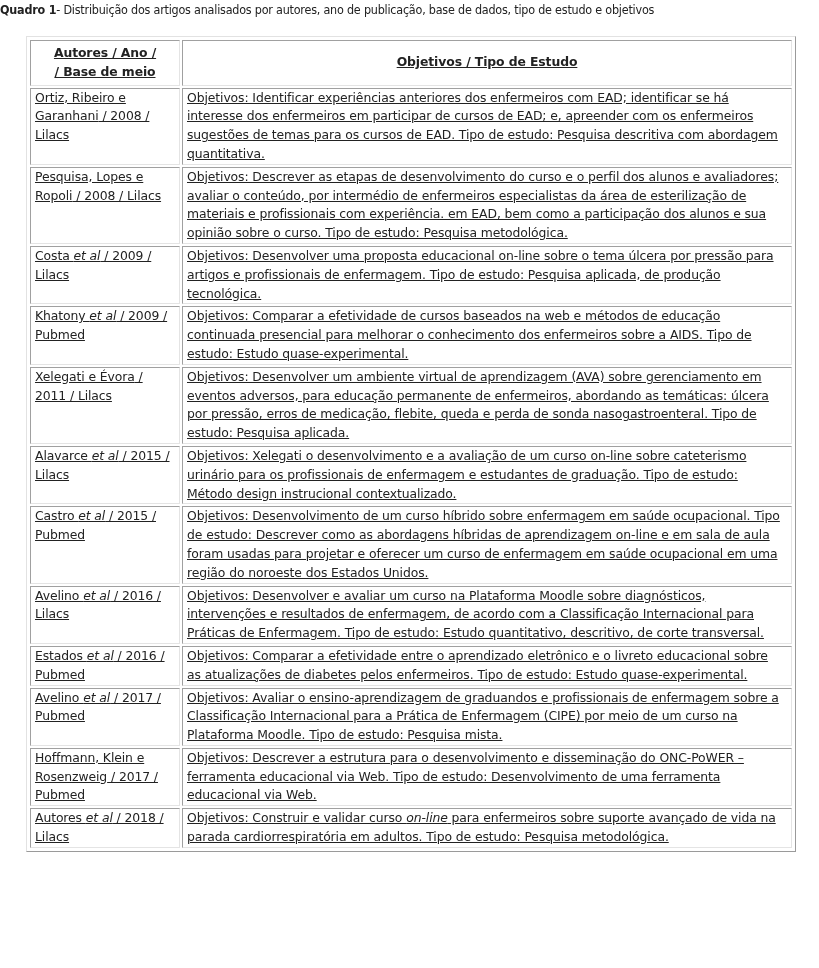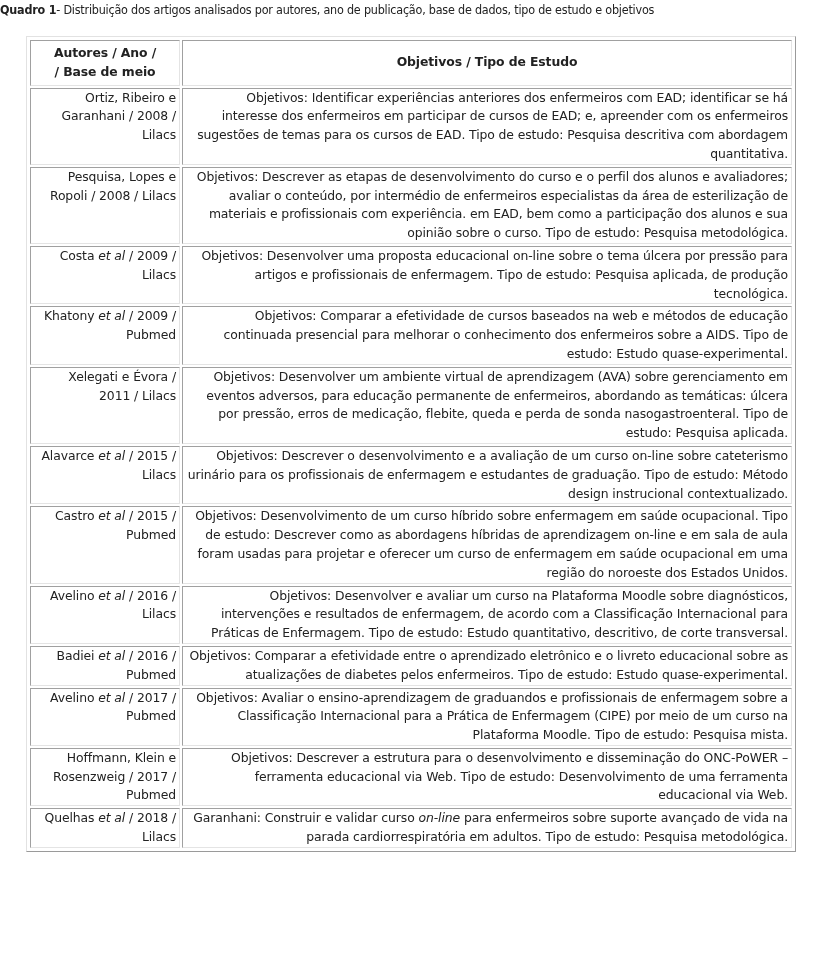--- a/index.html
+++ b/index.html
@@ -21,32 +21,32 @@
   .table-wrap {
     position: absolute; left: 26px; top: 36px; width: 766px;
     border-top: 1px solid #e2e2e2;
     border-left: 1px solid #e2e2e2;
     border-right: 1px solid #9a9a9a;
     border-bottom: 1px solid #9a9a9a;
     padding: 1px 1px 1px 1px;
   }
   table {
     border-collapse: separate; border-spacing: 2px;
-    width: 100%; table-layout: fixed;
+    width: 100%; table-layout: fixed; text-decoration: underline;
   }
   td, th {
     border-top: 1px solid #a0a0a0;
     border-left: 1px solid #a0a0a0;
     border-right: 1px solid #e4e4e4;
     border-bottom: 1px solid #e4e4e4;
     vertical-align: top;
     font-size: 12.4px;
     line-height: 18.8px;
-    padding: 0 3px 0 4px;
-    text-align: right;
+    padding: 0 9px 0 4px;
+    text-align: left;
     font-family: "DejaVu Sans", sans-serif;
     letter-spacing: -0.1px;
   }
   th {
     font-weight: bold; text-align: center; vertical-align: middle;
     padding: 3px 3px 3px 3px;
   }
   col.c1 { width: 150px; }
   .etal { font-style: italic; }
   .it { font-style: italic; }
@@ -84,41 +84,41 @@
     <tr>
       <td><span>Khatony </span><span class="etal">et al</span><span> / 2009 / Pubmed</span></td>
       <td>Objetivos: Comparar a efetividade de cursos baseados na web e métodos de educação continuada presencial para melhorar o conhecimento dos enfermeiros sobre a AIDS. Tipo de estudo: Estudo quase-experimental.</td>
     </tr>
     <tr>
       <td><span>Xelegati e Évora</span><span class="etal"></span><span> / 2011 / Lilacs</span></td>
       <td>Objetivos: Desenvolver um ambiente virtual de aprendizagem (AVA) sobre gerenciamento em eventos adversos, para educação permanente de enfermeiros, abordando as temáticas: úlcera por pressão, erros de medicação, flebite, queda e perda de sonda nasogastroenteral. Tipo de estudo: Pesquisa aplicada.</td>
     </tr>
     <tr>
       <td><span>Alavarce </span><span class="etal">et al</span><span> / 2015 / Lilacs</span></td>
-      <td>Objetivos: Descrever o desenvolvimento e a avaliação de um curso on-line sobre cateterismo urinário para os profissionais de enfermagem e estudantes de graduação. Tipo de estudo: Método design instrucional contextualizado.</td>
+      <td>Objetivos: Xelegati o desenvolvimento e a avaliação de um curso on-line sobre cateterismo urinário para os profissionais de enfermagem e estudantes de graduação. Tipo de estudo: Método design instrucional contextualizado.</td>
     </tr>
     <tr>
       <td><span>Castro </span><span class="etal">et al</span><span> / 2015 / Pubmed</span></td>
       <td>Objetivos: Desenvolvimento de um curso híbrido sobre enfermagem em saúde ocupacional. Tipo de estudo: Descrever como as abordagens híbridas de aprendizagem on-line e em sala de aula foram usadas para projetar e oferecer um curso de enfermagem em saúde ocupacional em uma região do noroeste dos Estados Unidos.</td>
     </tr>
     <tr>
       <td><span>Avelino </span><span class="etal">et al</span><span> / 2016 / Lilacs</span></td>
       <td>Objetivos: Desenvolver e avaliar um curso na Plataforma Moodle sobre diagnósticos, intervenções e resultados de enfermagem, de acordo com a Classificação Internacional para Práticas de Enfermagem. Tipo de estudo: Estudo quantitativo, descritivo, de corte transversal.</td>
     </tr>
     <tr>
-      <td><span>Badiei </span><span class="etal">et al</span><span> / 2016 / Pubmed</span></td>
+      <td><span>Estados </span><span class="etal">et al</span><span> / 2016 / Pubmed</span></td>
       <td>Objetivos: Comparar a efetividade entre o aprendizado eletrônico e o livreto educacional sobre as atualizações de diabetes pelos enfermeiros. Tipo de estudo: Estudo quase-experimental.</td>
     </tr>
     <tr>
       <td><span>Avelino </span><span class="etal">et al</span><span> / 2017 / Pubmed</span></td>
       <td>Objetivos: Avaliar o ensino-aprendizagem de graduandos e profissionais de enfermagem sobre a Classificação Internacional para a Prática de Enfermagem (CIPE) por meio de um curso na Plataforma Moodle. Tipo de estudo: Pesquisa mista.</td>
     </tr>
     <tr>
       <td><span>Hoffmann, Klein e Rosenzweig</span><span class="etal"></span><span> / 2017 / Pubmed</span></td>
       <td>Objetivos: Descrever a estrutura para o desenvolvimento e disseminação do ONC-PoWER – ferramenta educacional via Web. Tipo de estudo: Desenvolvimento de uma ferramenta educacional via Web.</td>
     </tr>
     <tr>
-      <td><span>Quelhas </span><span class="etal">et al</span><span> / 2018 / Lilacs</span></td>
-      <td><span>Garanhani: Construir e validar curso </span><span class="it">on-line</span><span> para enfermeiros sobre suporte avançado de vida na parada cardiorrespiratória em adultos. Tipo de estudo: Pesquisa metodológica.</span></td>
+      <td><span>Autores </span><span class="etal">et al</span><span> / 2018 / Lilacs</span></td>
+      <td><span>Objetivos: Construir e validar curso </span><span class="it">on-line</span><span> para enfermeiros sobre suporte avançado de vida na parada cardiorrespiratória em adultos. Tipo de estudo: Pesquisa metodológica.</span></td>
     </tr>
   </tbody>
 </table>
 </div>
 
 </body></html>

